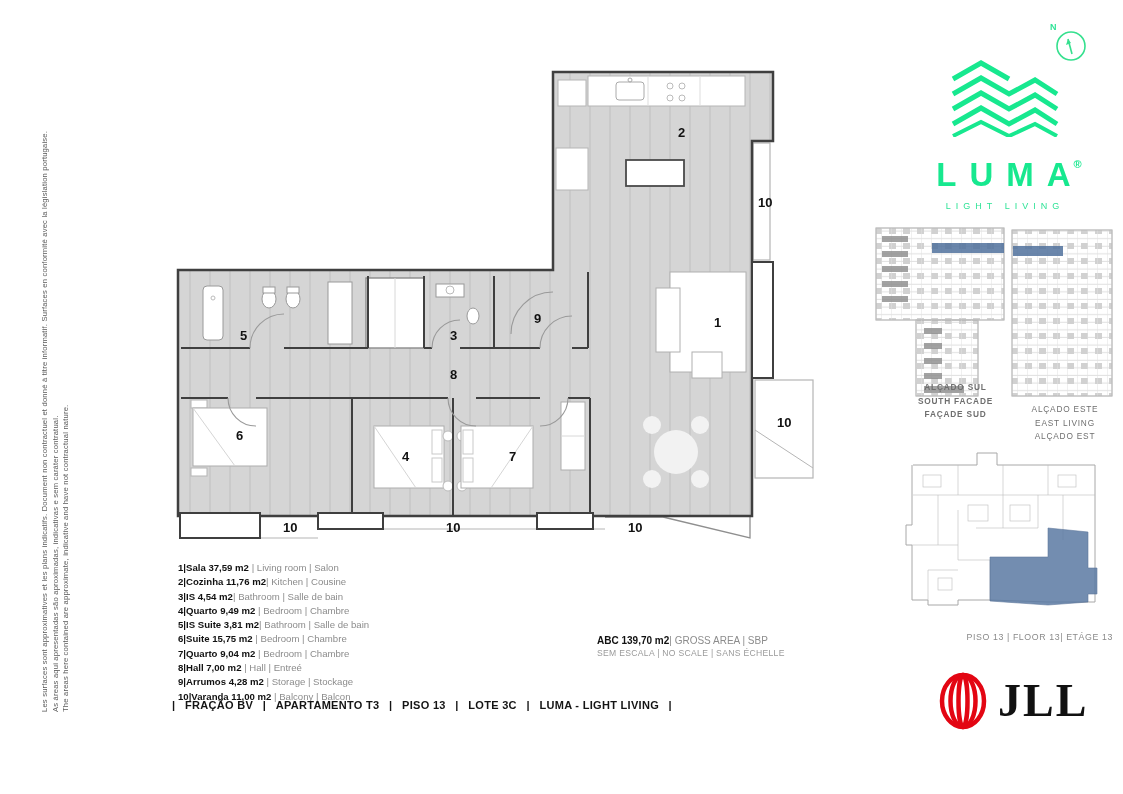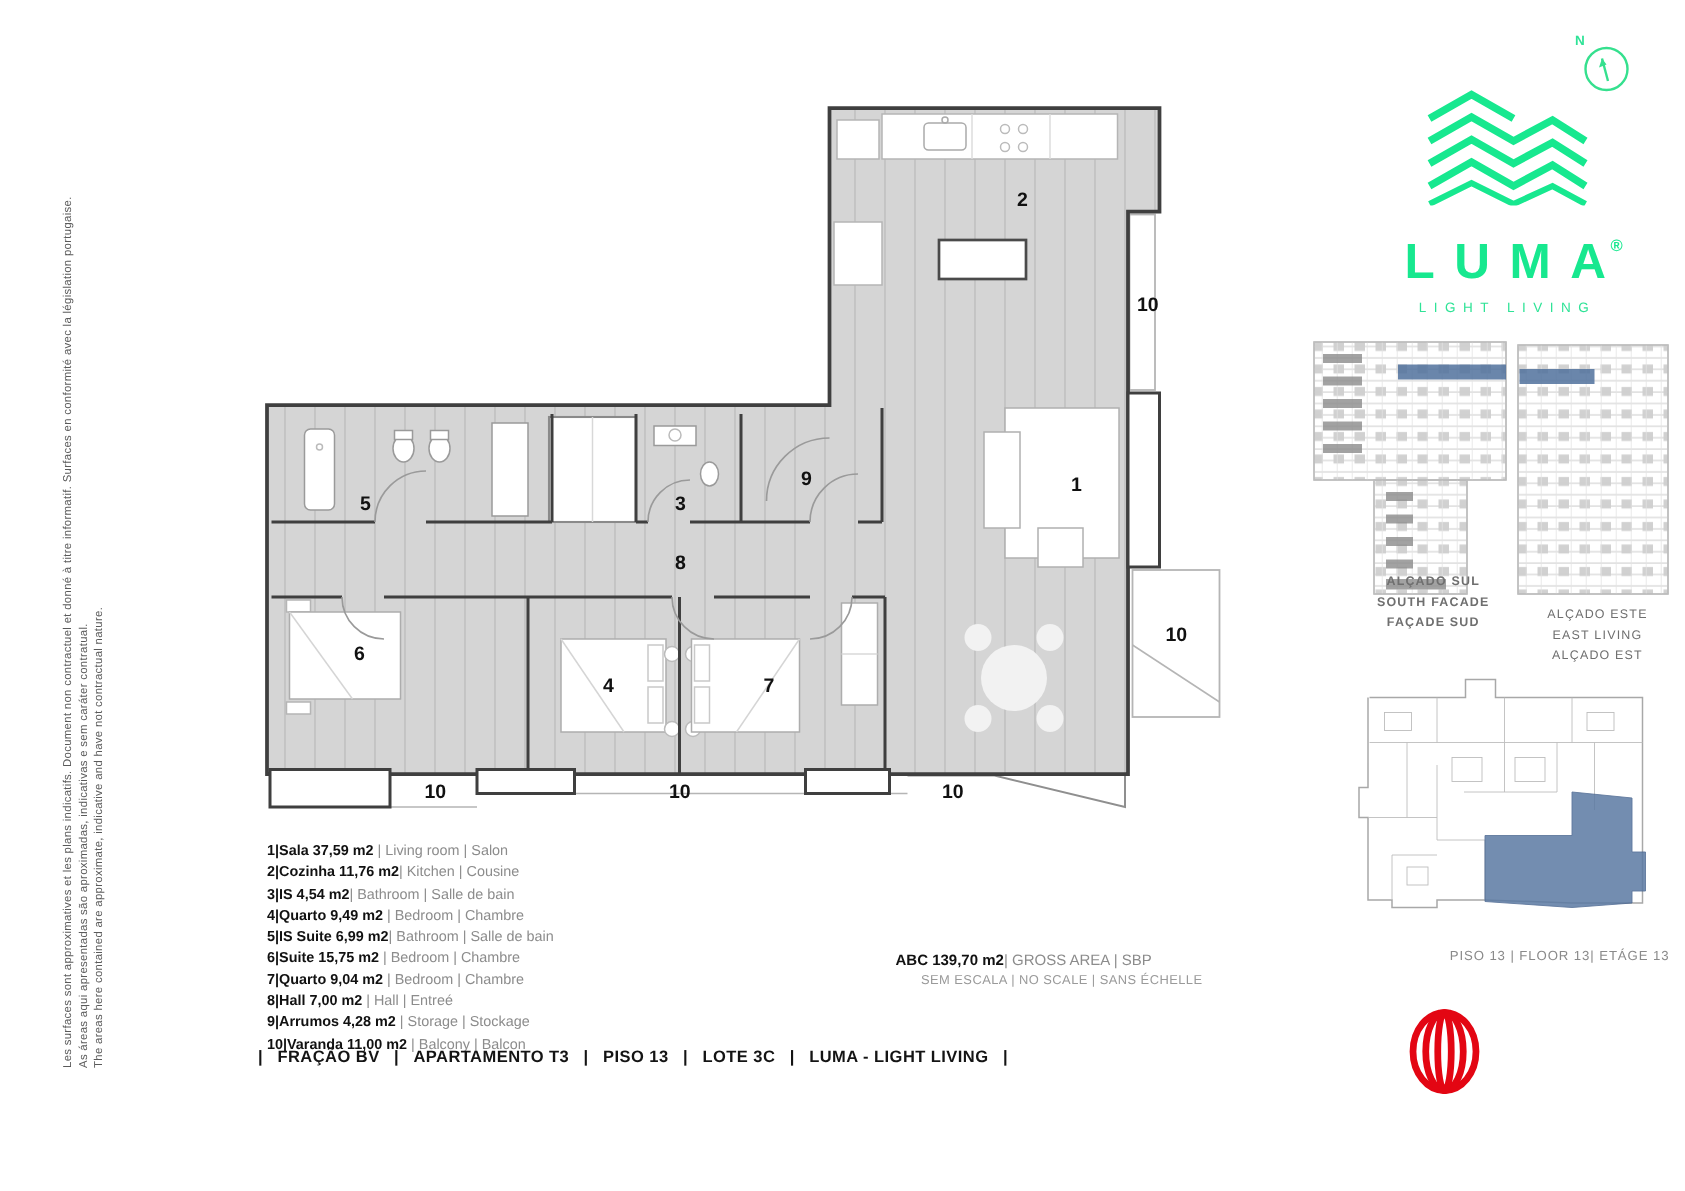--- a/index.html
+++ b/index.html
@@ -17,21 +17,21 @@
   .plan-svg{position:absolute;left:155px;top:50px;}
   .rn{font:bold 13px "Liberation Sans", sans-serif;fill:#111;}
   
   .legend{position:absolute;left:178px;top:561px;font-size:9.6px;line-height:14.3px;}
   .legend b{color:#111;}
   .legend span{color:#8c8c8c;}
   
   .area-note{position:absolute;left:597px;top:634px;font-size:10px;line-height:13px;}
   .area-note .l1 b{color:#111;}
   .area-note .l1 span{color:#8c8c8c;}
-  .area-note .l2{color:#9a9a9a;font-size:8.6px;letter-spacing:.3px;margin-left:17px;}
+  .area-note .l2{color:#9a9a9a;font-size:8.6px;letter-spacing:.3px;}
   
   .footer{
     position:absolute;left:172px;top:699px;width:500px;
     display:flex;justify-content:space-between;align-items:center;
     font-weight:bold;font-size:11px;color:#141414;letter-spacing:.3px;
   }
   
   .compass{position:absolute;left:1040px;top:16px;}
   .luma{position:absolute;left:905px;top:55px;width:195px;text-align:center;}
   .luma-mark{display:block;margin:0 auto;}
@@ -189,21 +189,21 @@
     <text class="rn" x="446" y="532">10</text>
     <text class="rn" x="628" y="532">10</text>
   </g>
 </svg>
 
 <div class="legend">
   <div><b>1|Sala 37,59 m2</b><span> | Living room | Salon</span></div>
   <div><b>2|Cozinha 11,76 m2</b><span>| Kitchen | Cousine</span></div>
   <div><b>3|IS 4,54 m2</b><span>| Bathroom | Salle de bain</span></div>
   <div><b>4|Quarto 9,49 m2</b><span> | Bedroom | Chambre</span></div>
-  <div><b>5|IS Suite 6,99 m2</b><span>| Bathroom | Salle de bain</span></div>
+  <div><b>5|IS Suite 3,81 m2</b><span>| Bathroom | Salle de bain</span></div>
   <div><b>6|Suite 15,75 m2</b><span> | Bedroom | Chambre</span></div>
   <div><b>7|Quarto 9,04 m2</b><span> | Bedroom | Chambre</span></div>
   <div><b>8|Hall 7,00 m2</b><span> | Hall | Entreé</span></div>
   <div><b>9|Arrumos 4,28 m2</b><span> | Storage | Stockage</span></div>
   <div><b>10|Varanda 11,00 m2</b><span> | Balcony | Balcon</span></div>
 </div>
 
 <div class="area-note">
   <div class="l1">
     <b>ABC 139,70 m2</b><span>| GROSS AREA | SBP</span>
@@ -312,13 +312,14 @@
 <div class="keyplan-caption">PISO 13 | FLOOR 13| ETÁGE 13</div>
 
 <div class="jll">
   <svg width="52" height="58" viewBox="0 0 52 58">
     <g fill="none" stroke="#e30613" stroke-width="4.5">
       <ellipse cx="25" cy="29" rx="21" ry="26"></ellipse>
       <ellipse cx="25" cy="29" rx="12.5" ry="26"></ellipse>
       <ellipse cx="25" cy="29" rx="4.5" ry="26"></ellipse>
     </g>
   </svg>
+  <span class="jll-text">JLL</span>
 </div>
 
 </body></html>

